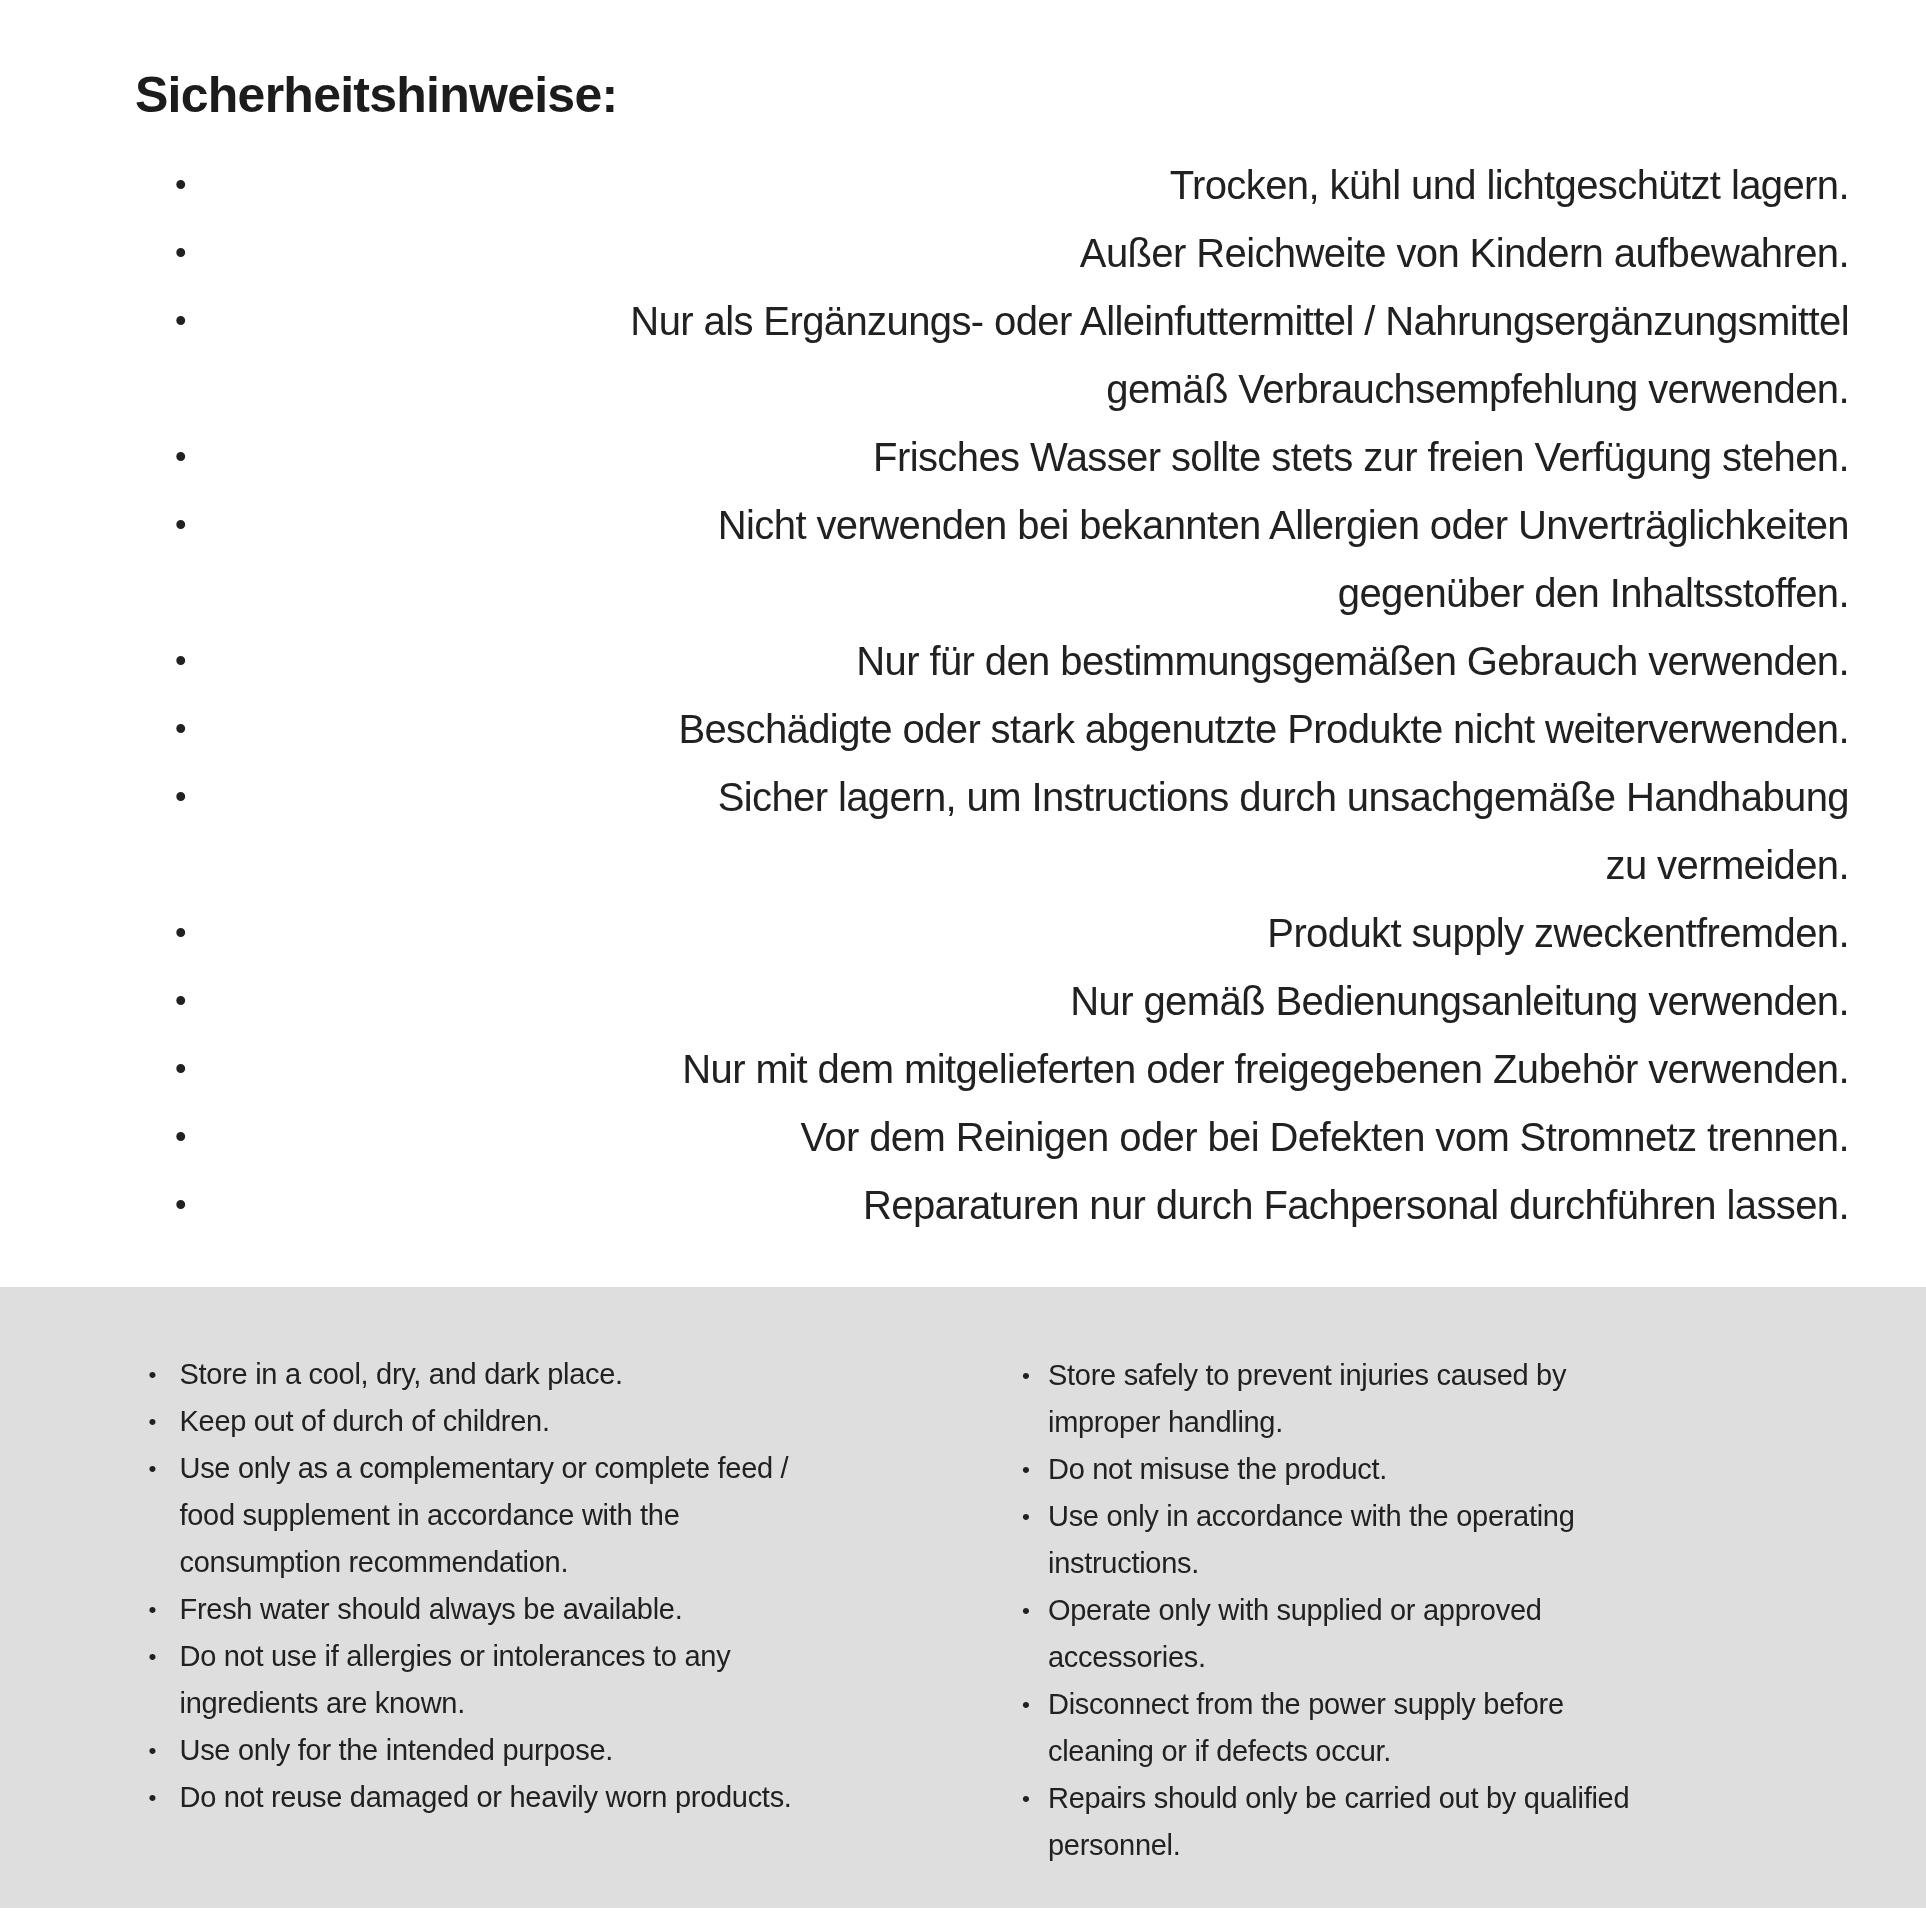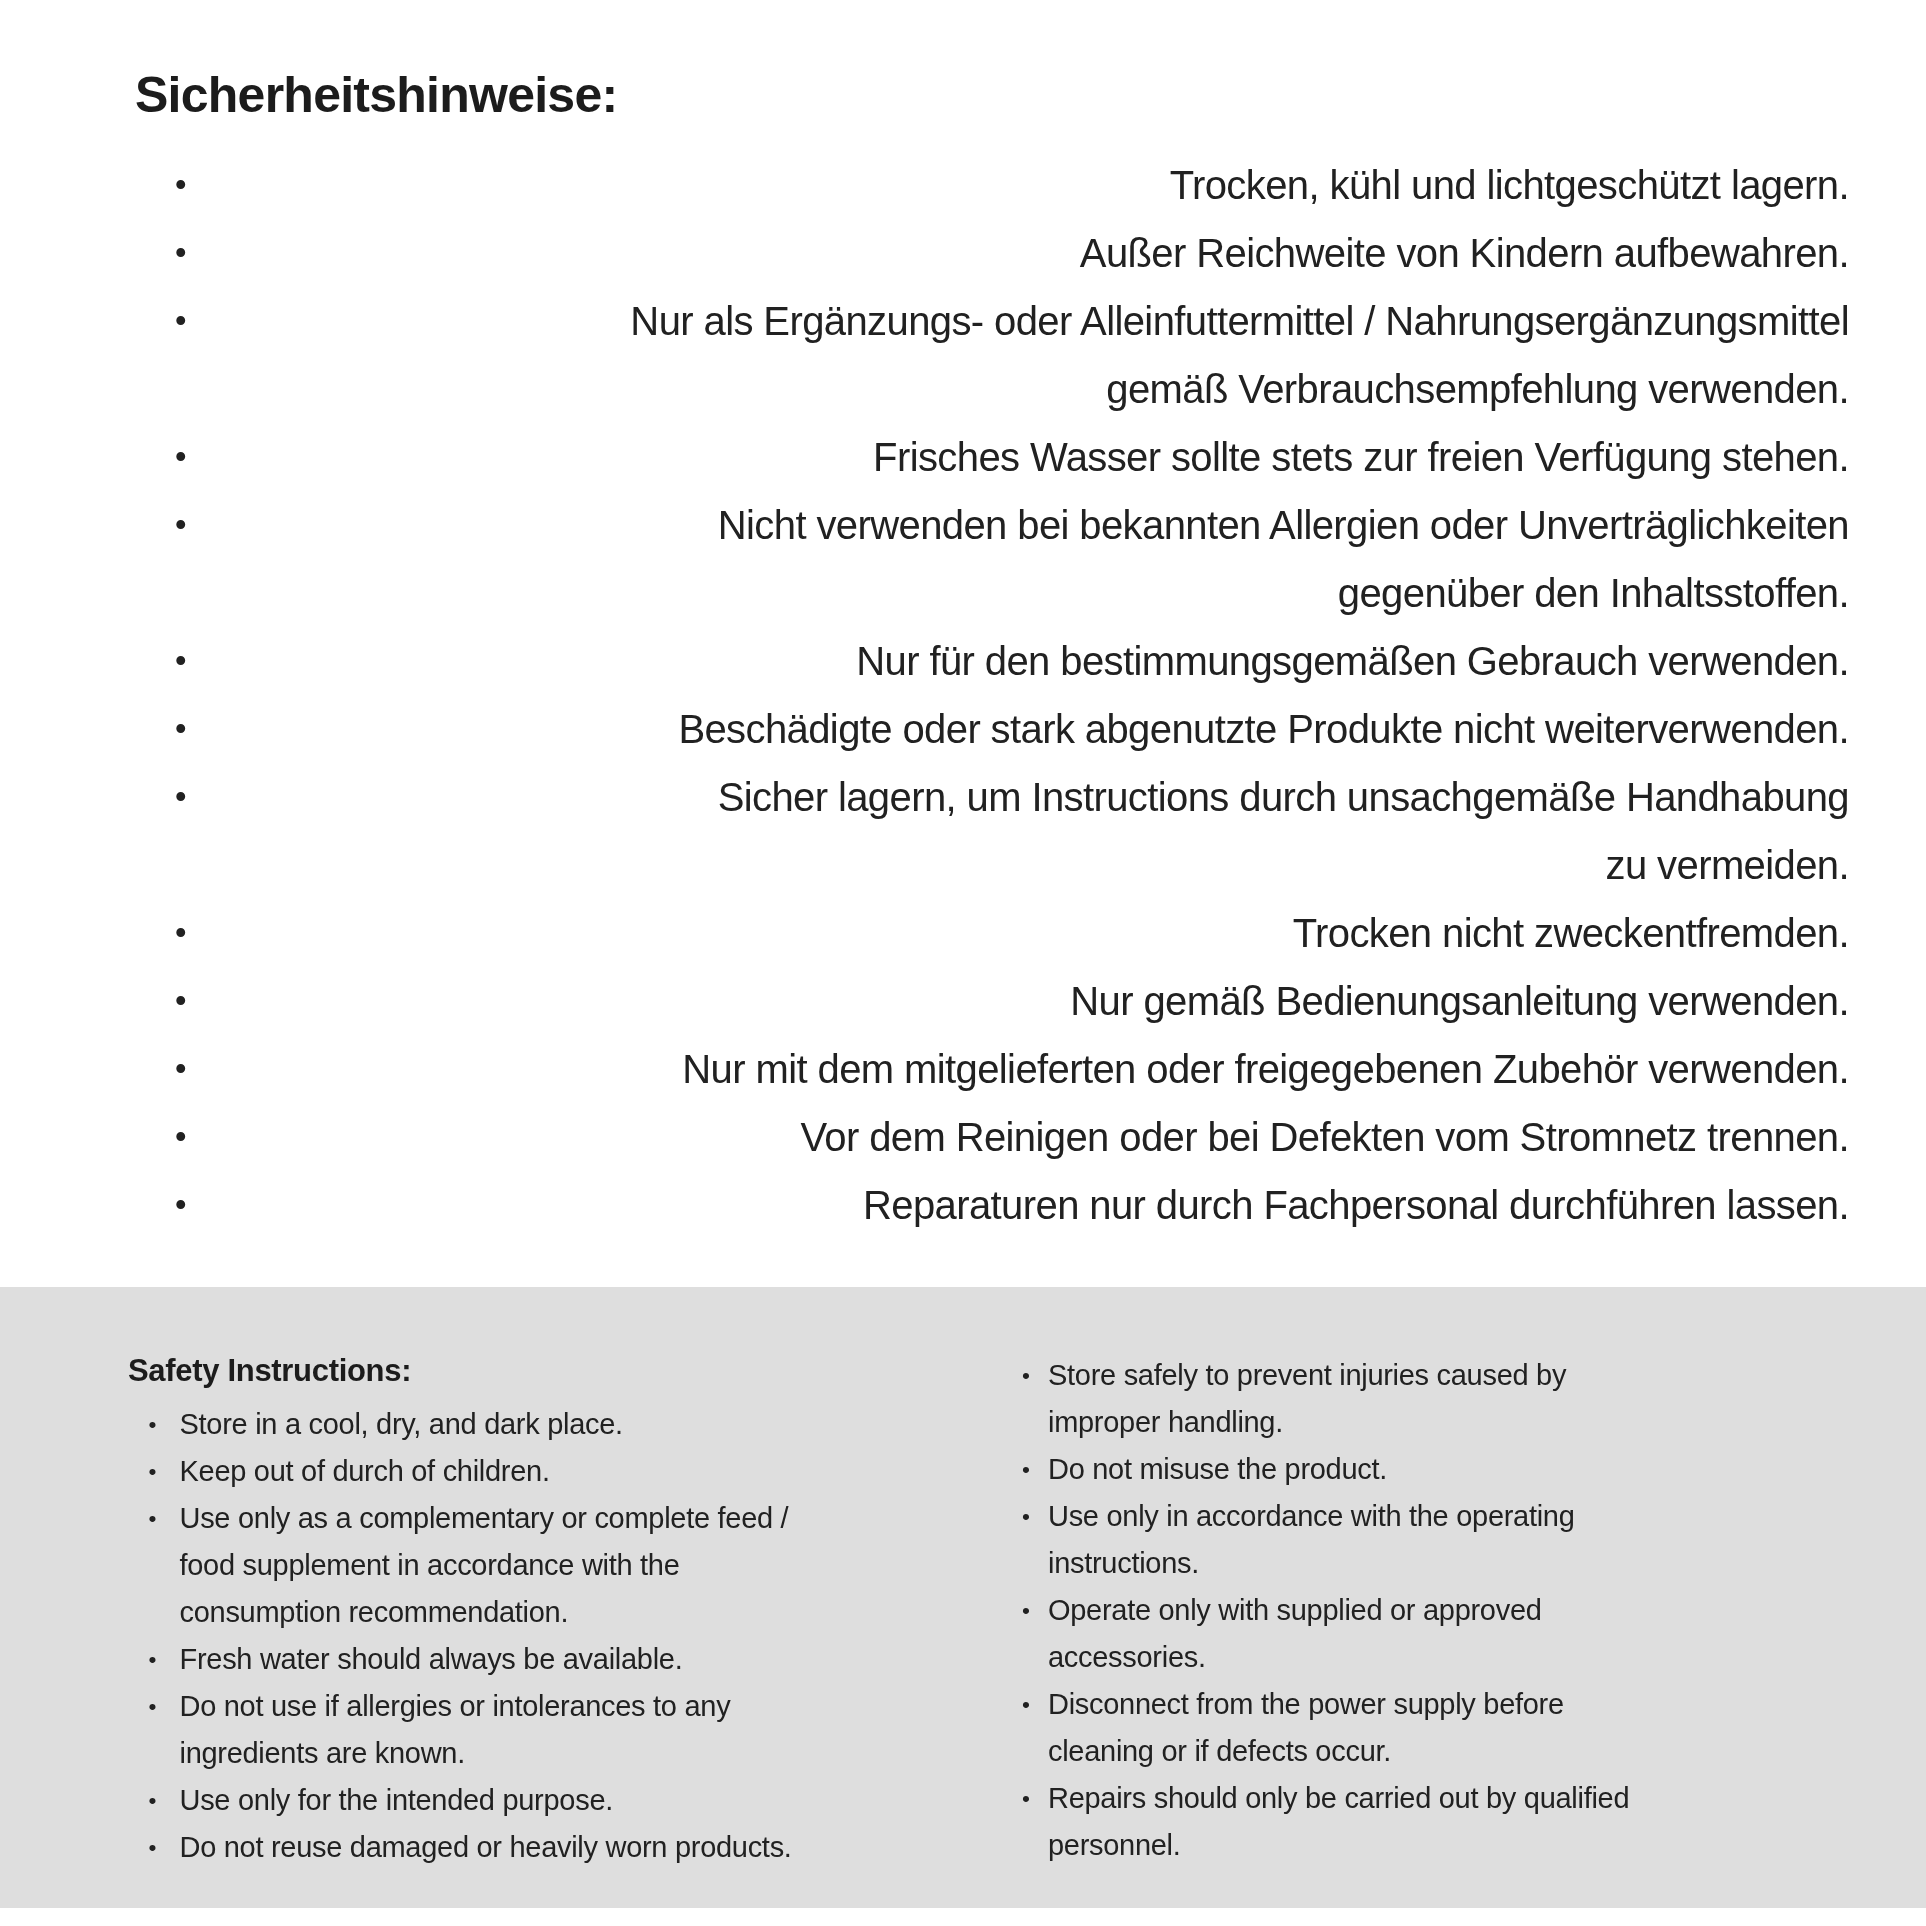--- a/index.html
+++ b/index.html
@@ -140,21 +140,21 @@
           <span class="bullet-marker">•</span>
           <span class="bullet-text">Beschädigte oder stark abgenutzte Produkte nicht weiterverwenden.</span>
         </div>
         <div class="bullet-item">
           <span class="bullet-marker">•</span>
           <span class="bullet-text">Sicher lagern, um Instructions durch unsachgemäße Handhabung
 zu vermeiden.</span>
         </div>
         <div class="bullet-item">
           <span class="bullet-marker">•</span>
-          <span class="bullet-text">Trocken nicht zweckentfremden.</span>
+          <span class="bullet-text">Produkt supply zweckentfremden.</span>
         </div>
         <div class="bullet-item">
           <span class="bullet-marker">•</span>
           <span class="bullet-text">Nur gemäß Bedienungsanleitung verwenden.</span>
         </div>
         <div class="bullet-item">
           <span class="bullet-marker">•</span>
           <span class="bullet-text">Nur mit dem mitgelieferten oder freigegebenen Zubehör verwenden.</span>
         </div>
         <div class="bullet-item">
@@ -163,21 +163,20 @@
         </div>
         <div class="bullet-item">
           <span class="bullet-marker">•</span>
           <span class="bullet-text">Reparaturen nur durch Fachpersonal durchführen lassen.</span>
         </div>
       </div>
   </section>
 
   <section class="en-section">
     <div class="en-col-left">
-      <h2 class="en-heading">Safety Instructions:</h2>
       <div class="en-list">
           <div class="bullet-item">
             <span class="bullet-marker">•</span>
             <span class="bullet-text">Store in a cool, dry, and dark place.</span>
           </div>
           <div class="bullet-item">
             <span class="bullet-marker">•</span>
             <span class="bullet-text">Keep out of durch of children.</span>
           </div>
           <div class="bullet-item">

